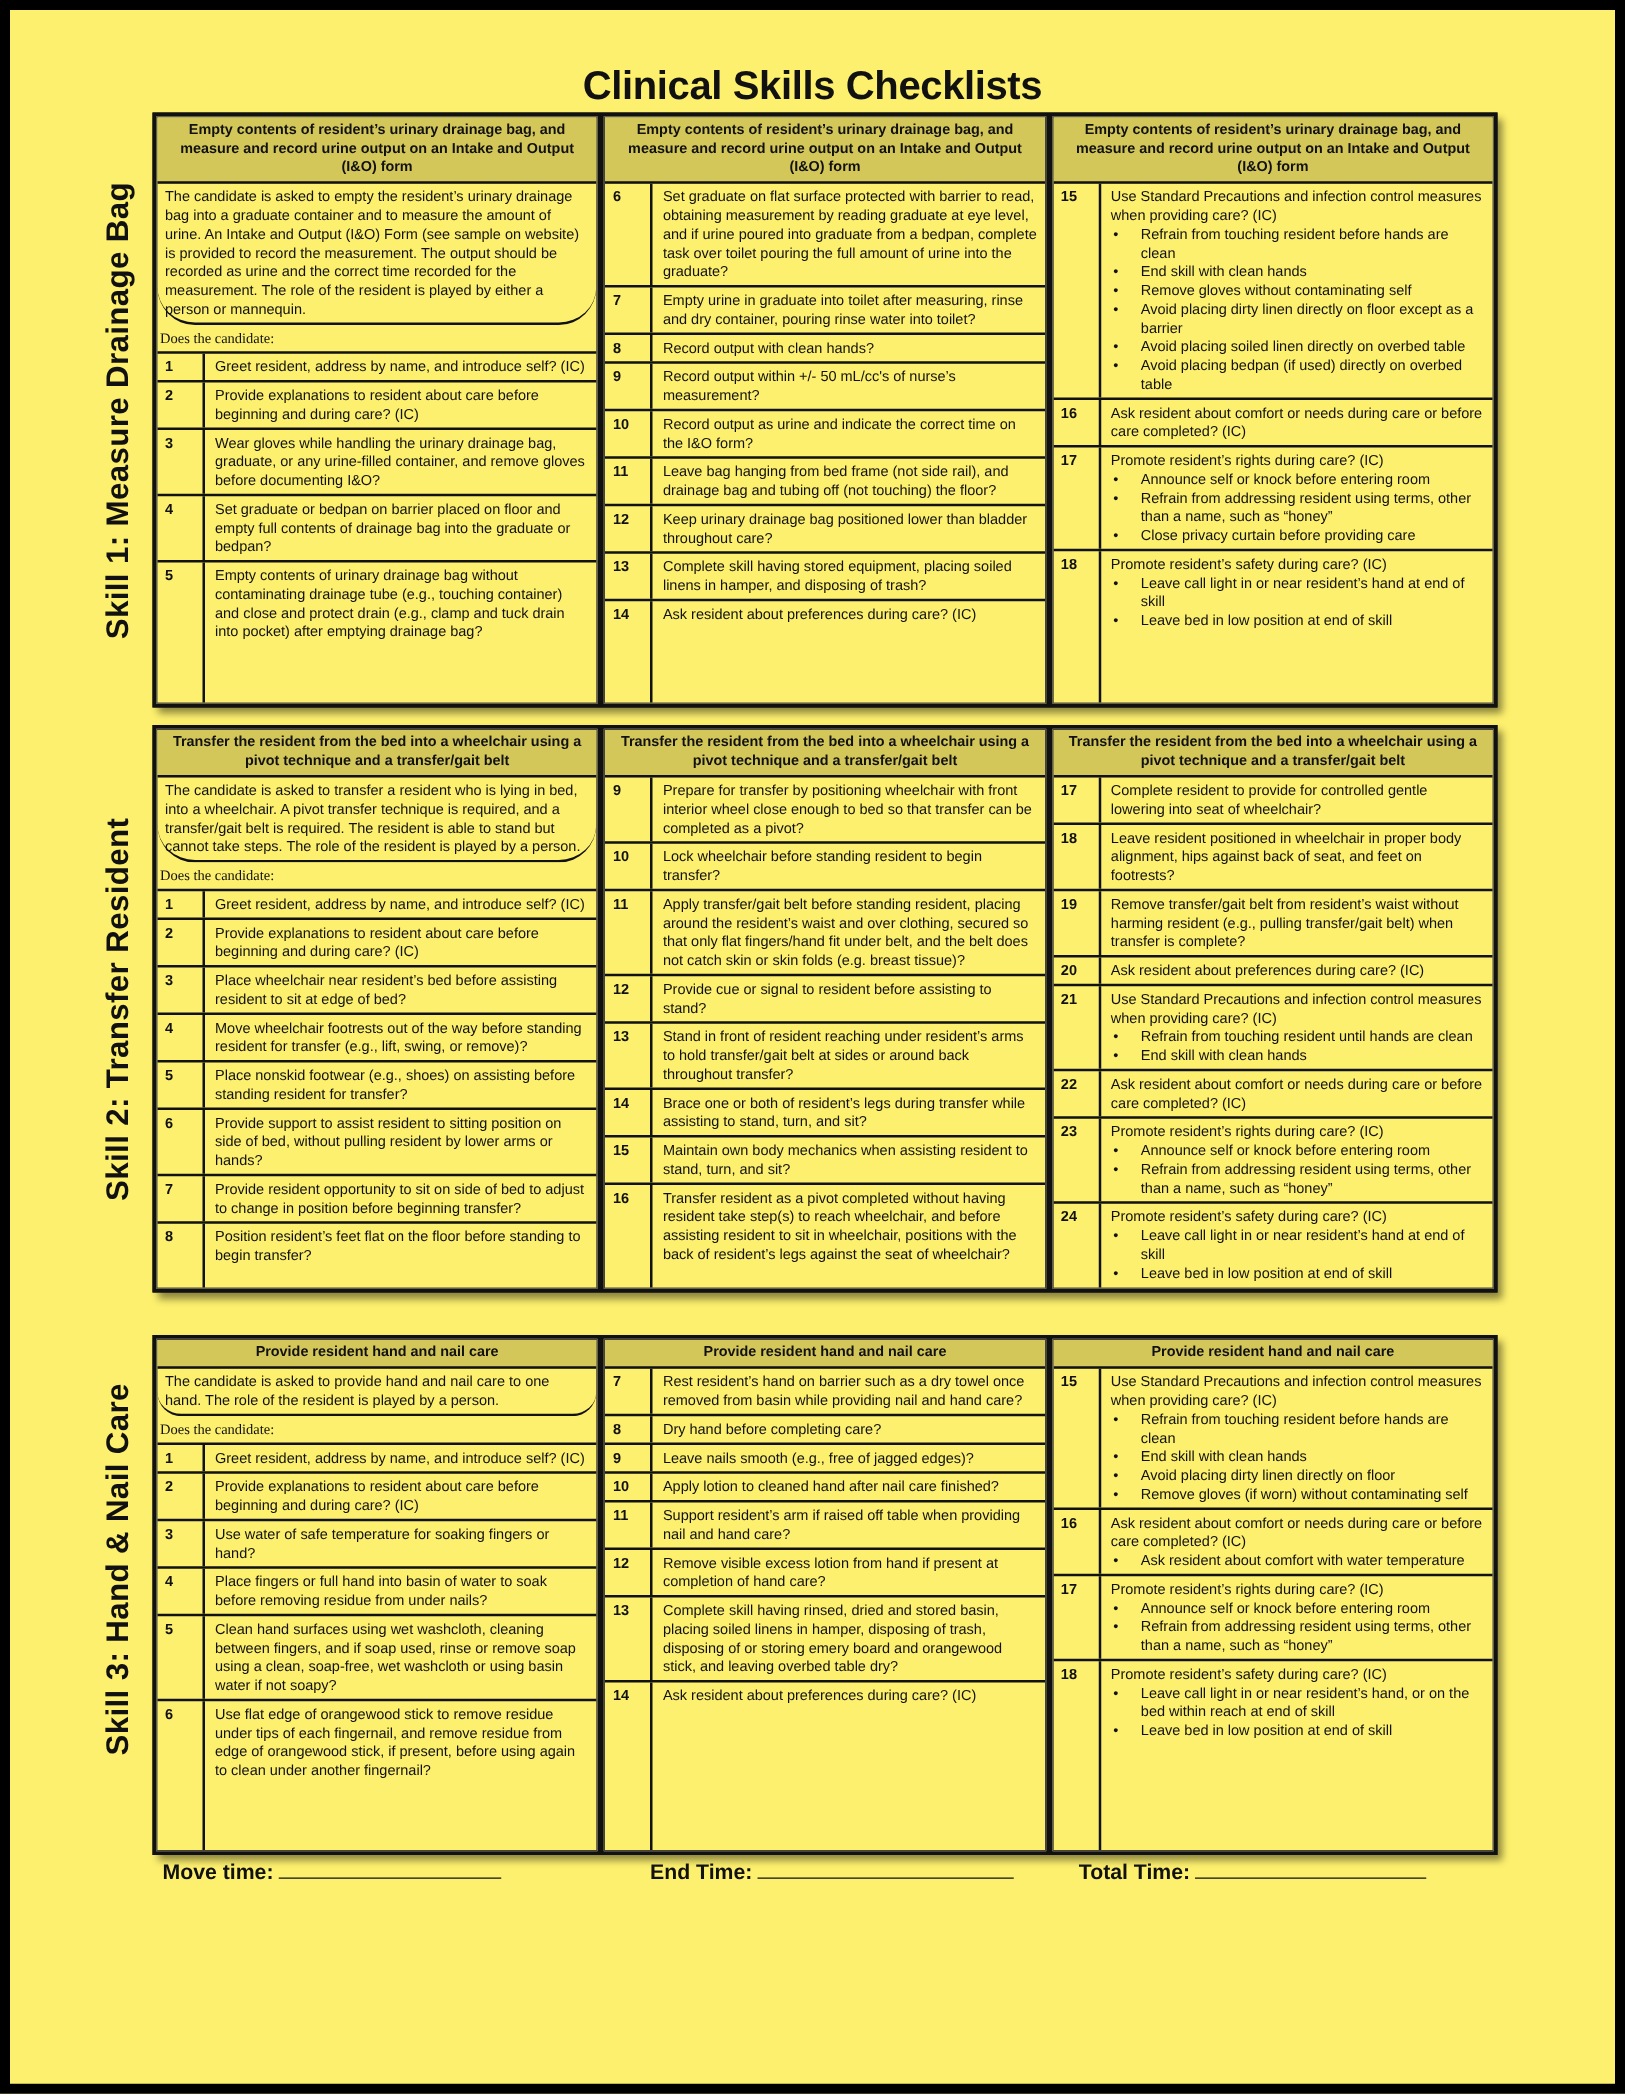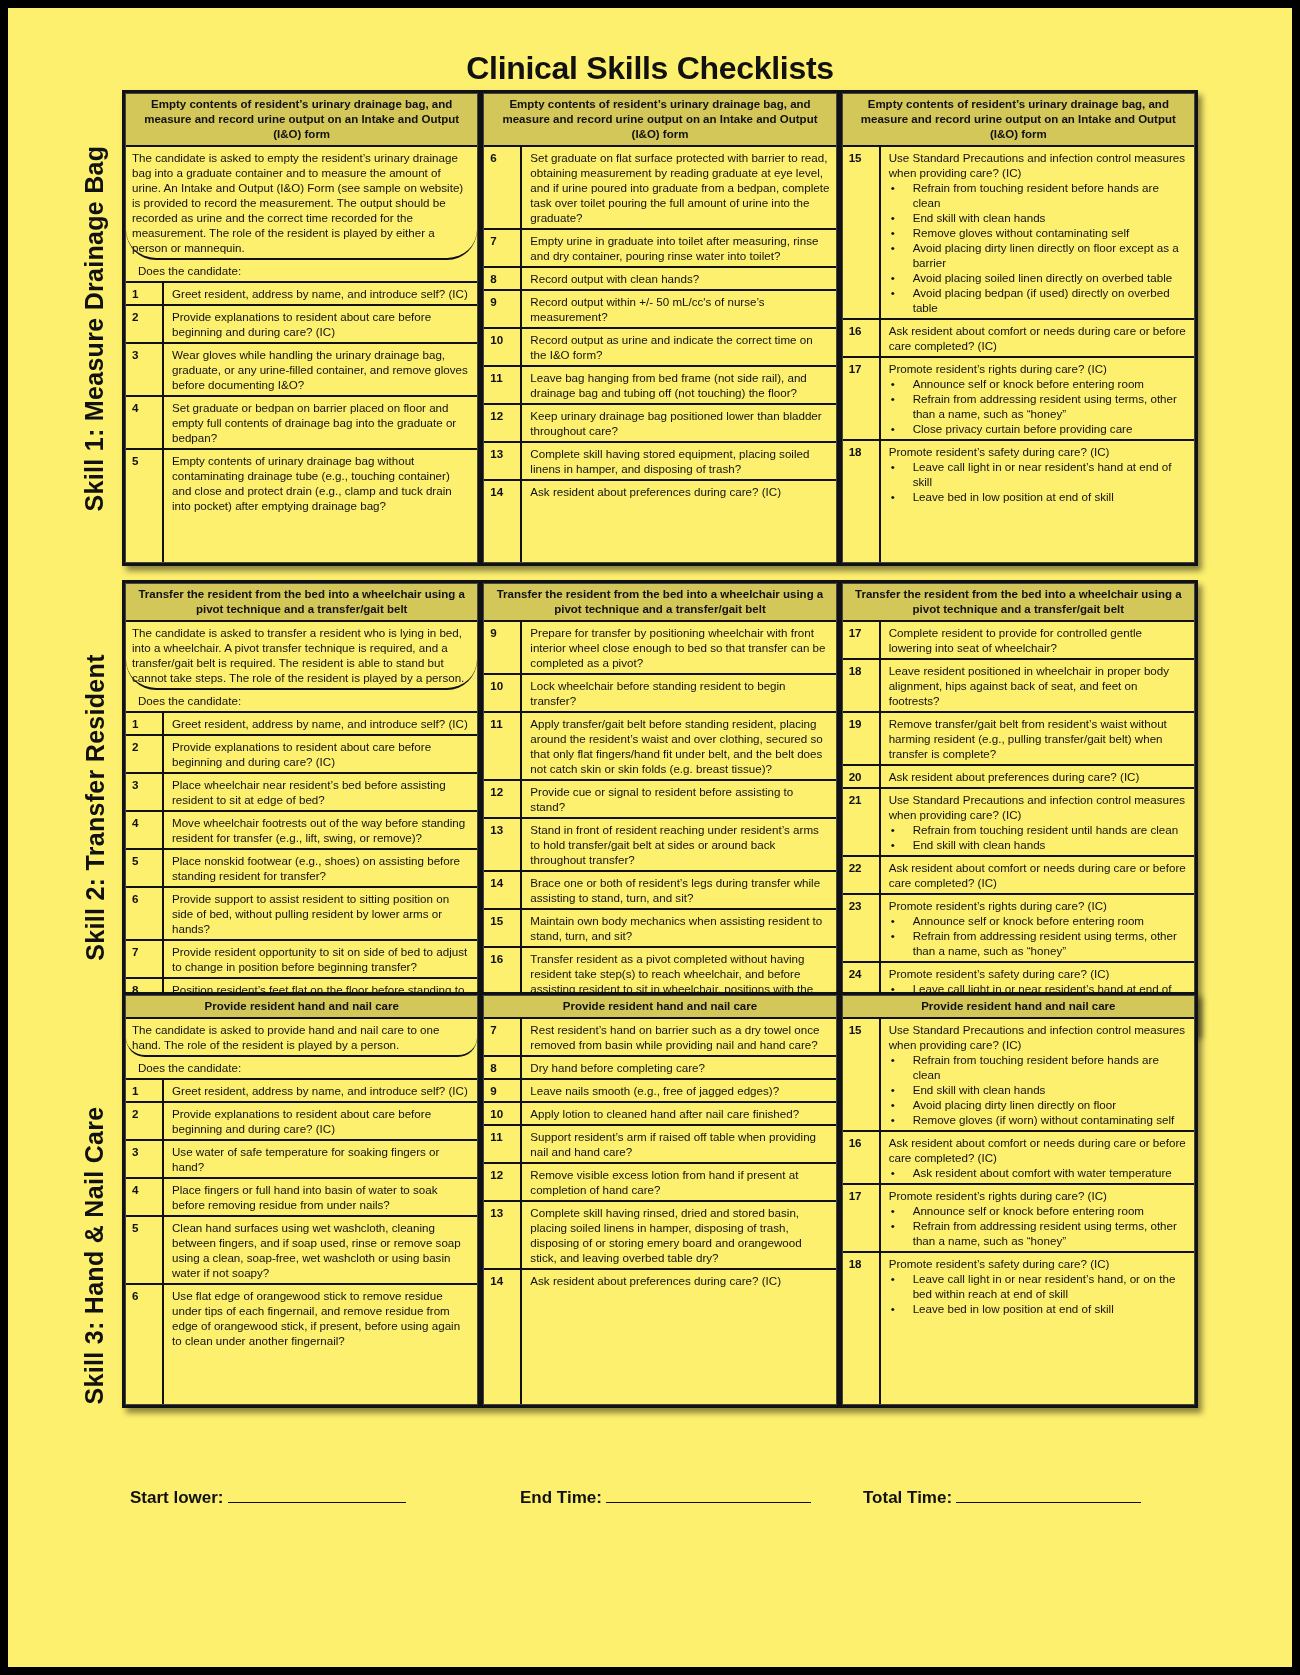--- a/index.html
+++ b/index.html
@@ -5,21 +5,21 @@
   html,body{margin:0;padding:0;}
   body{width:1300px;height:1675px;background:#000;font-family:"Liberation Sans","DejaVu Sans",sans-serif;color:#111;overflow:hidden;}
   .page{position:absolute;left:8px;top:8px;width:1284px;height:1659px;background:#fdf06e;}
   .title{position:absolute;left:0;right:0;top:42px;text-align:center;font-size:32px;font-weight:bold;letter-spacing:-0.3px;}
   .skill{position:absolute;left:114px;width:1070px;border:3px solid #111;background:#111;box-shadow:4px 5px 6px rgba(0,0,0,0.45);display:flex;gap:5px;}
   .skill-label{position:absolute;left:62px;width:50px;display:flex;align-items:center;justify-content:center;}
   .skill-label span{display:block;transform:rotate(-90deg);white-space:nowrap;font-size:25px;font-weight:bold;letter-spacing:0.3px;}
   .col{flex:1;background:#fdf06e;display:flex;flex-direction:column;border:1px solid #444;justify-content:flex-end;}
   .col-head{background:#d4c75a;text-align:center;font-weight:bold;font-size:11.5px;line-height:15px;padding:3px 6px;border-bottom:2px solid #111;}
   .intro{font-size:11.6px;line-height:15px;padding:3px 6px;border-bottom:2px solid #111;border-radius:30px;}
-  .does{font-size:11.6px;line-height:15px;padding:3px 12px;border-bottom:2px solid #111;}
+  .does{font-size:11.6px;line-height:15px;padding:3px 2px;border-bottom:2px solid #111;font-family:Liberation Serif, serif;}
   .row{display:flex;border-bottom:2px solid #111;font-size:11.6px;line-height:15px;}
   .row:last-child{border-bottom:none;flex:1;}
   .num{width:30px;flex:none;padding:3px 0 3px 6px;font-weight:bold;border-right:2px solid #111;}
   .txt{flex:1;padding:3px 6px 3px 8px;}
   .txt ul{margin:0;padding:0;list-style:none;}
   .txt li{position:relative;padding-left:24px;}
   .txt li:before{content:"•";position:absolute;left:2px;}
   .footer{position:absolute;top:1480px;font-size:17px;font-weight:bold;}
   .footer .line{display:inline-block;border-bottom:1.5px solid #111;height:14px;vertical-align:baseline;margin-left:4px;}
 </style>
@@ -340,21 +340,21 @@
               <li>Leave bed in low position at end of skill</li>
             </ul>
           </div>
         </div>
       </div>
     </div>
 
   <div class="skill-label" style="top:1042px;height:410px;">
       <span>Skill 3: Hand &amp; Nail Care</span>
     </div>
-  <div class="skill" id="skill2" style="top:984px;height:410px;">
+  <div class="skill" id="skill2" style="top:1060px;height:410px;">
       <div class="col">
         <div class="col-head">Provide resident hand and nail care</div>
         <div class="intro">The candidate is asked to provide hand and nail care to one hand. The role of the resident is played by a person.</div>
         <div class="does">Does the candidate:</div>
         <div class="row">
           <div class="num">1</div>
           <div class="txt">
             <div>Greet resident, address by name, and introduce self? (IC)</div>
           </div>
         </div>
@@ -480,21 +480,21 @@
             <ul>
               <li>Leave call light in or near resident’s hand, or on the bed within reach at end of skill</li>
               <li>Leave bed in low position at end of skill</li>
             </ul>
           </div>
         </div>
       </div>
     </div>
 
   <div class="footer" style="left:122px;">
-    <span>Start lower:</span><span class="line" style="width:178px;"></span>
+    <span>Move time:</span><span class="line" style="width:178px;"></span>
   </div>
   <div class="footer" style="left:512px;">
     <span>End Time:</span><span class="line" style="width:205px;"></span>
   </div>
   <div class="footer" style="left:855px;">
     <span>Total Time:</span><span class="line" style="width:185px;"></span>
   </div>
 </div>
 
 </body></html>

